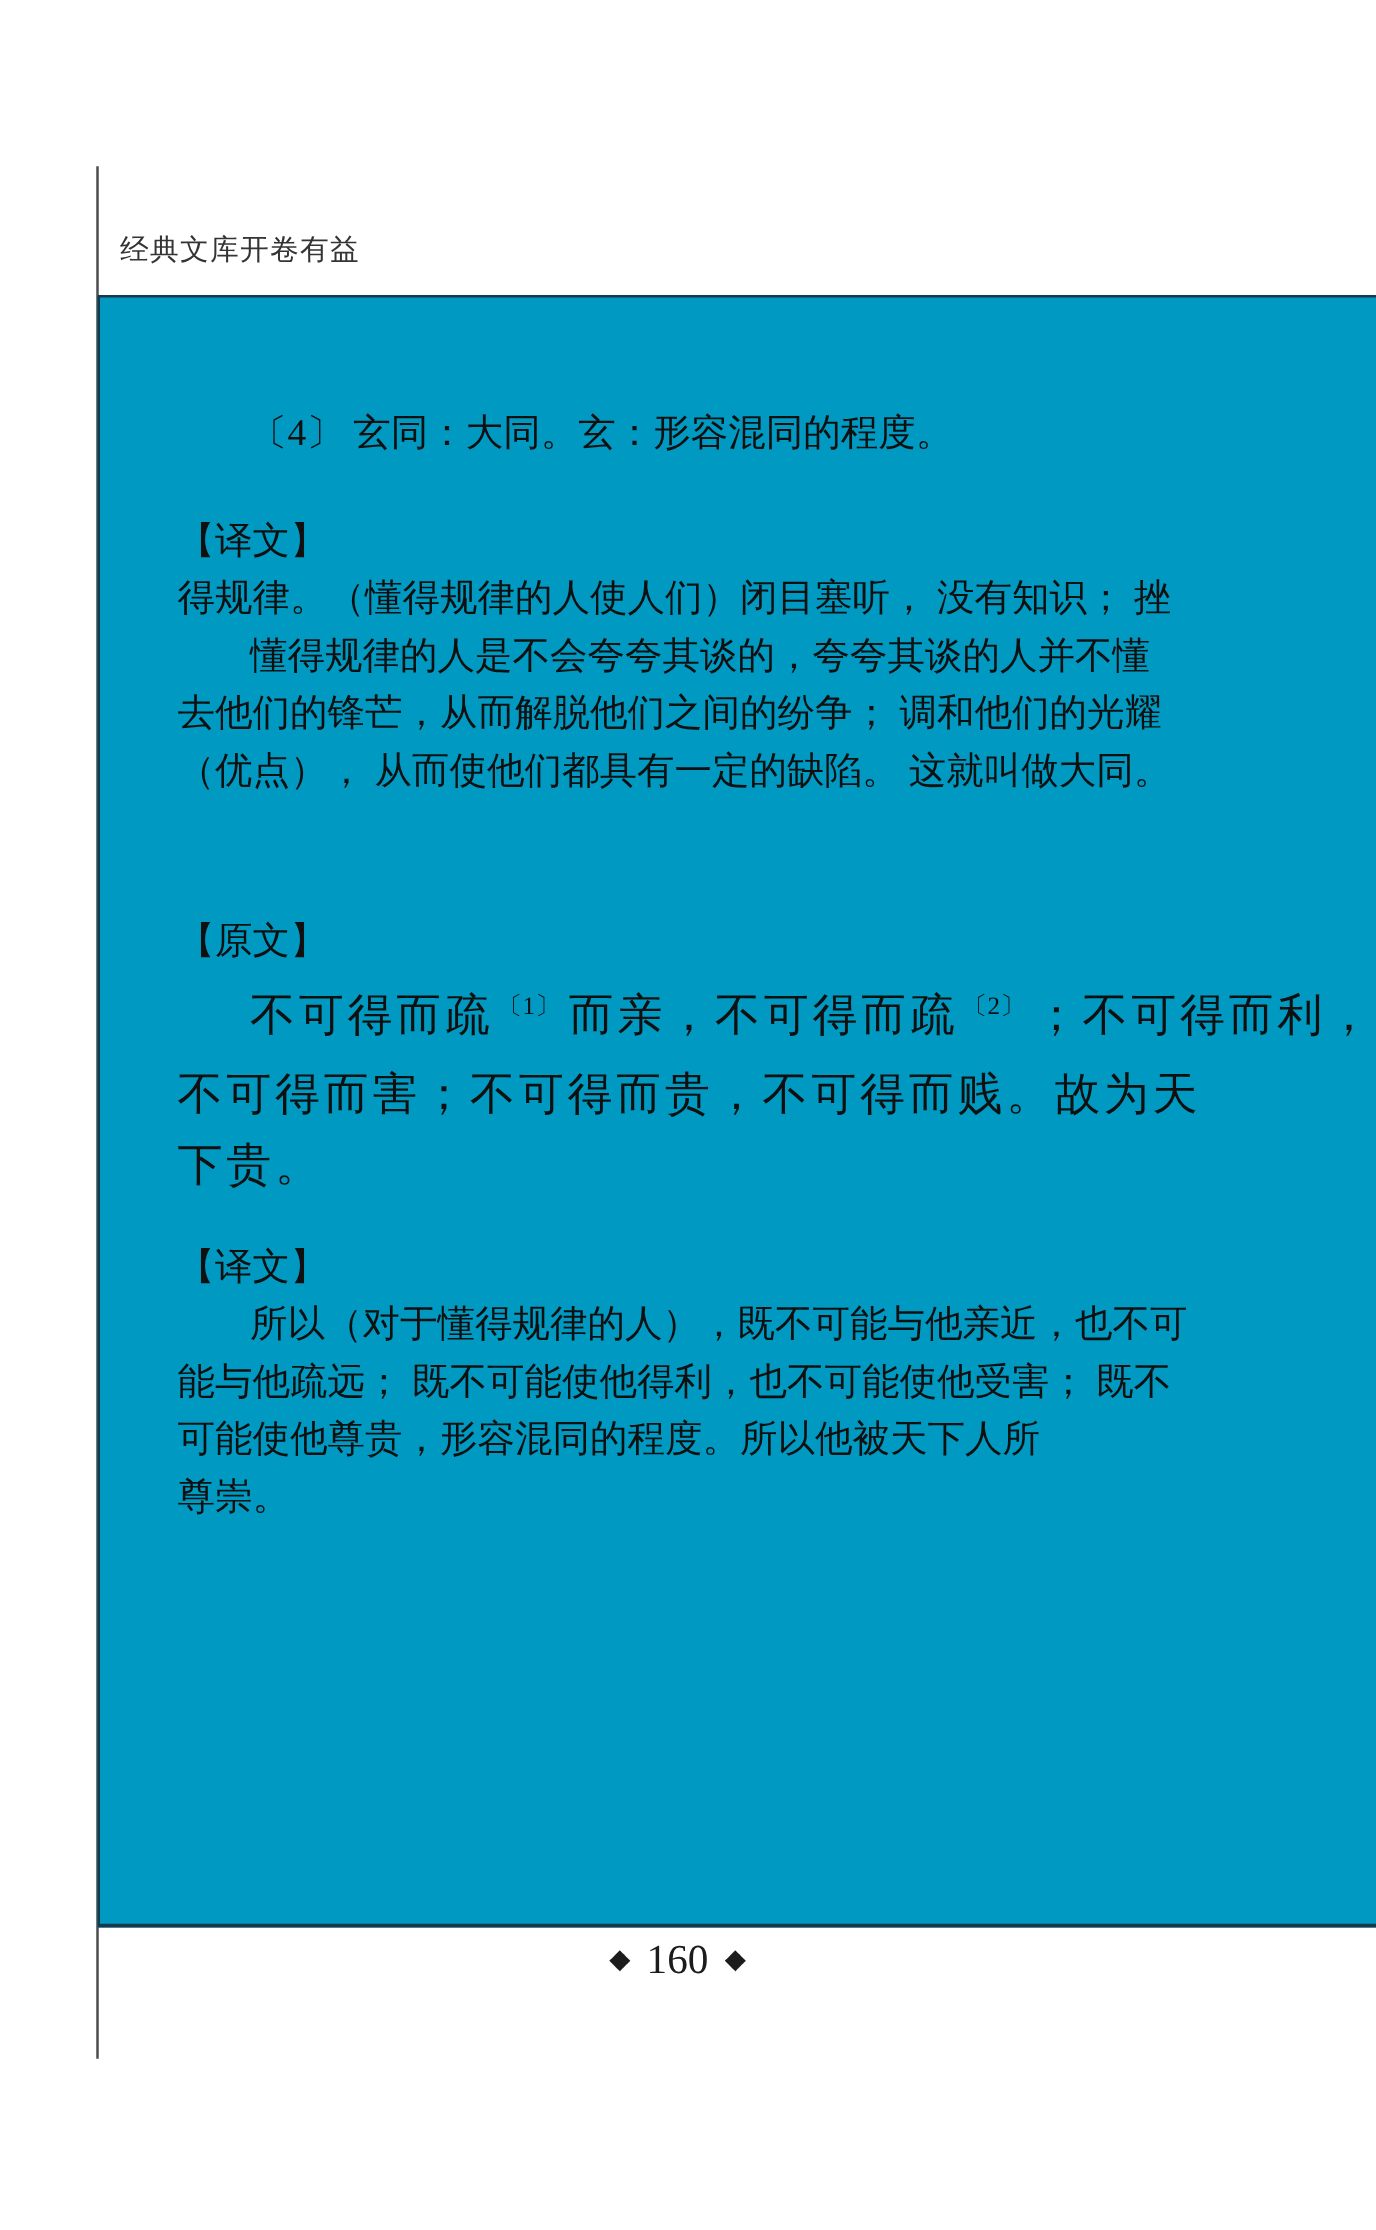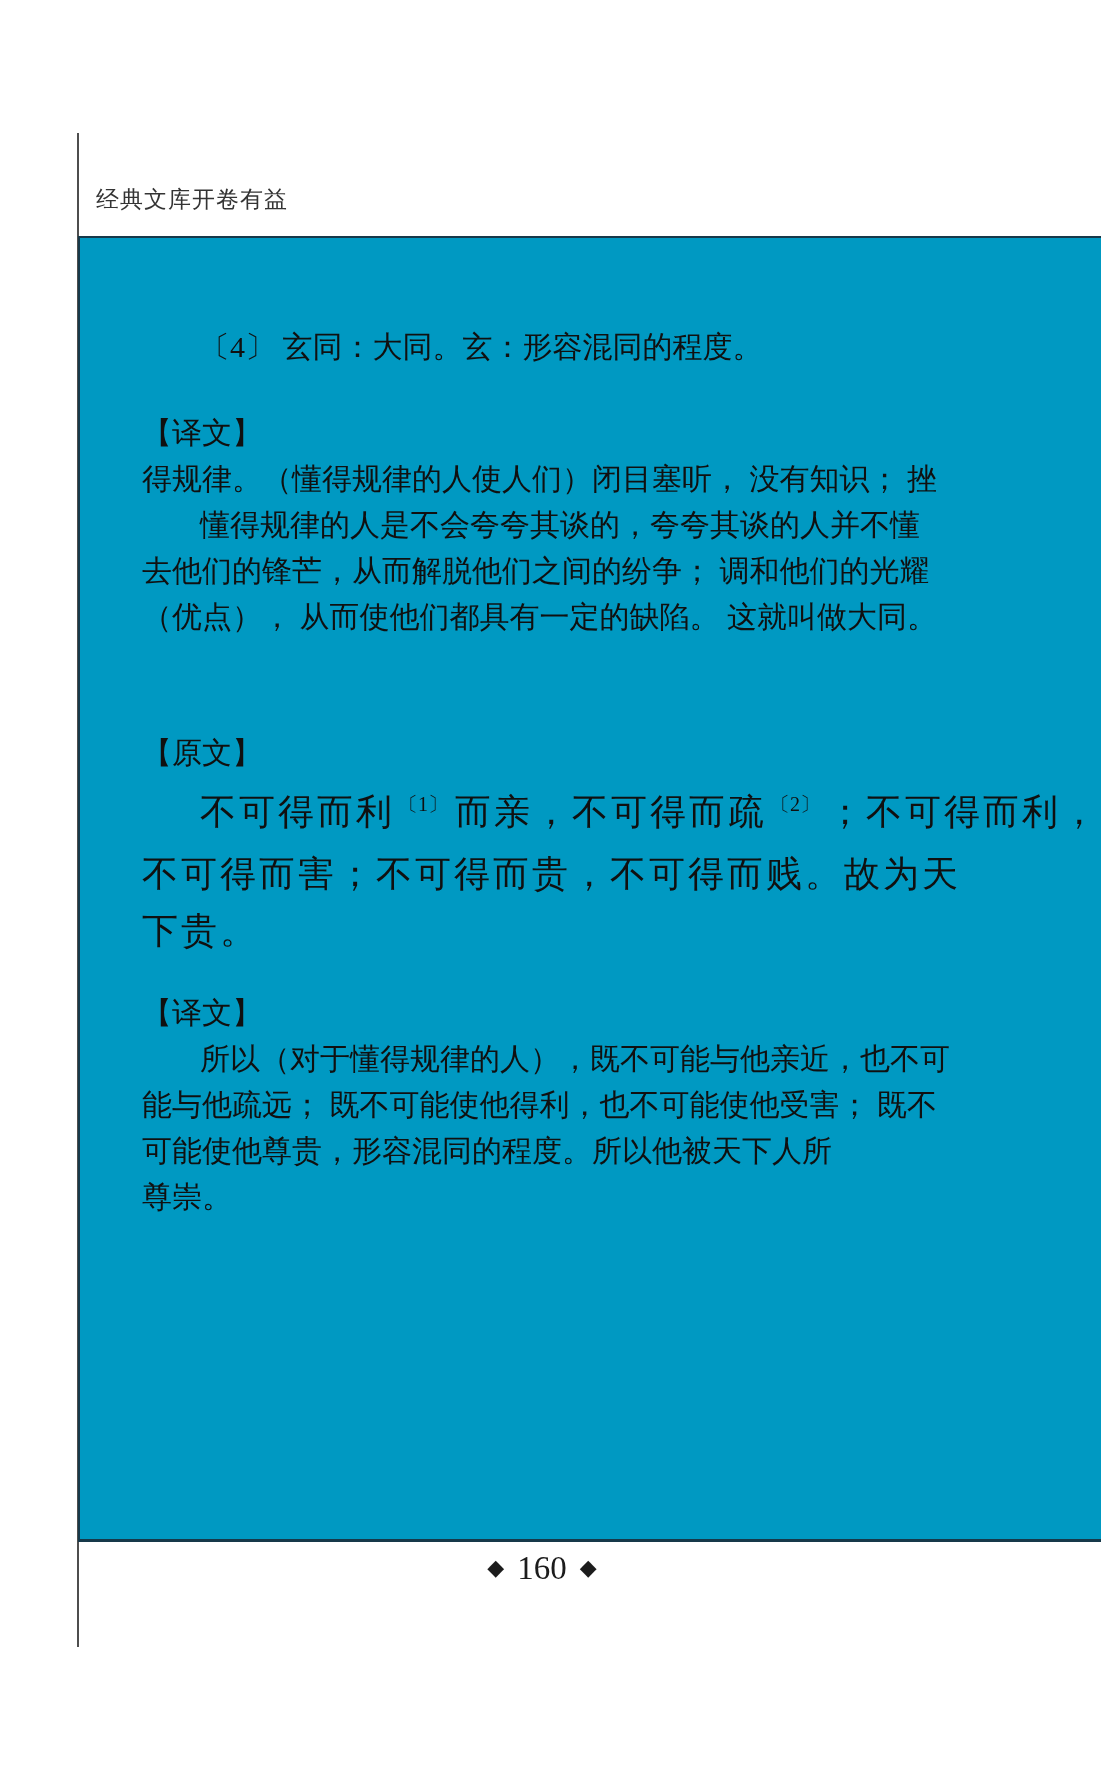--- a/index.html
+++ b/index.html
@@ -105,21 +105,21 @@
     <div class="line indent">〔4〕 玄同：大同。玄：形容混同的程度。</div>
 
     <div class="heading gap-md">【译文】</div>
     <div class="line">得规律。（懂得规律的人使人们）闭目塞听， 没有知识； 挫</div>
     <div class="line indent">懂得规律的人是不会夸夸其谈的，夸夸其谈的人并不懂</div>
     <div class="line">去他们的锋芒，从而解脱他们之间的纷争； 调和他们的光耀</div>
     <div class="line">（优点）， 从而使他们都具有一定的缺陷。 这就叫做大同。</div>
 
     <div class="heading gap-xl">【原文】</div>
     <div class="line yw yw-first indent">
-      <span>不可得而利</span><span class="sup">〔1〕</span><span>而亲，不可得而疏</span><span class="sup">〔2〕</span><span>；不可得而利，</span>
+      <span>不可得而疏</span><span class="sup">〔1〕</span><span>而亲，不可得而疏</span><span class="sup">〔2〕</span><span>；不可得而利，</span>
     </div>
     <div class="line yw">不可得而害；不可得而贵，不可得而贱。故为天</div>
     <div class="line yw">下贵。</div>
 
 
     <div class="heading gap-lg2">【译文】</div>
     <div class="line indent">所以（对于懂得规律的人），既不可能与他亲近，也不可</div>
     <div class="line">能与他疏远； 既不可能使他得利，也不可能使他受害； 既不</div>
     <div class="line">可能使他尊贵，形容混同的程度。所以他被天下人所</div>
     <div class="line">尊崇。</div>

